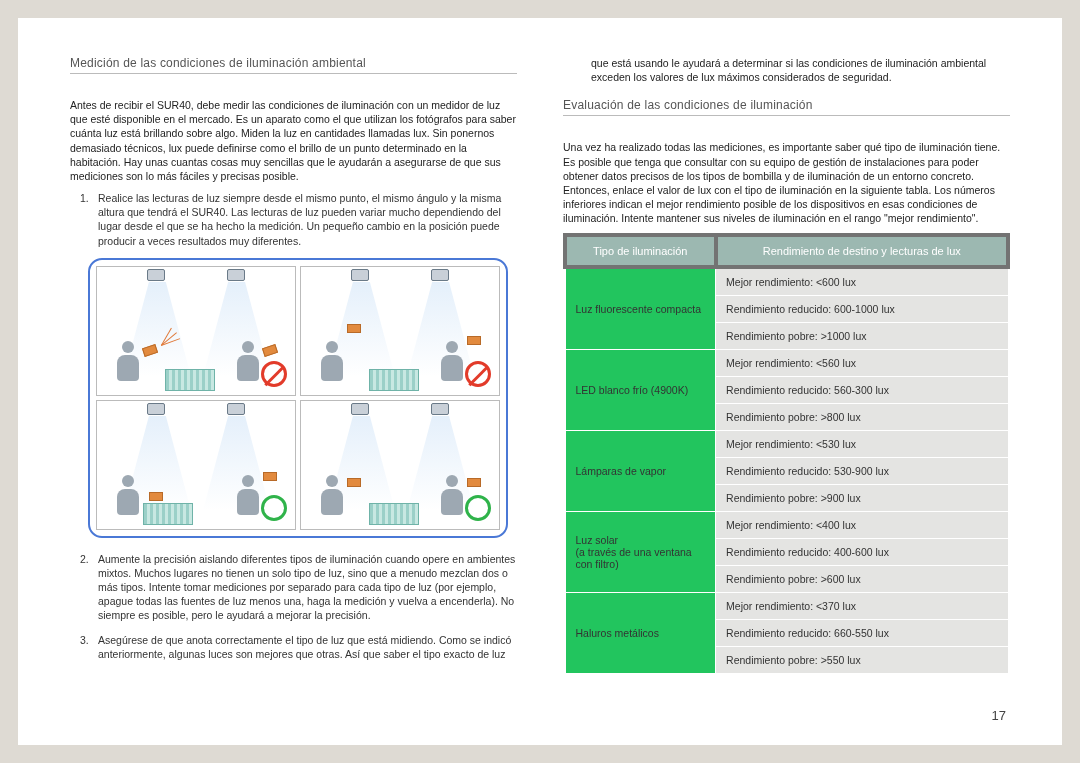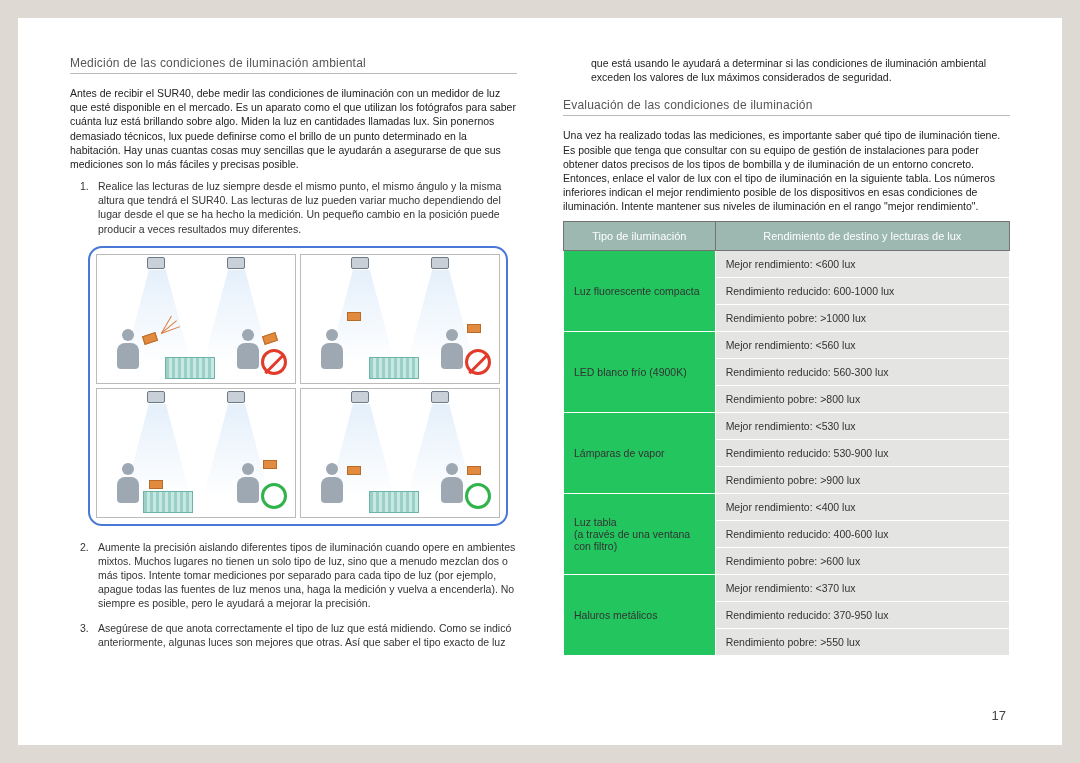--- a/index.html
+++ b/index.html
@@ -29,21 +29,21 @@
     display: flex;
     gap: 46px;
   }
   .col { flex: 1; }
   h2 {
     font-size: 12px;
     font-weight: normal;
     color: #555;
     border-bottom: 1px solid #bbb;
     padding-bottom: 3px;
-    margin-bottom: 12px;
+    margin-bottom: 24px;
     letter-spacing: 0.2px;
   }
   p { line-height: 1.35; margin-bottom: 8px; color: #222; }
   ol { list-style: none; }
   ol li {
     line-height: 1.35;
     margin-bottom: 10px;
     padding-left: 28px;
     position: relative;
   }
@@ -151,21 +151,21 @@
     border-collapse: collapse;
     font-size: 10.5px;
     margin-top: 6px;
   }
   th {
     background: #9cb8b1;
     color: #fff;
     font-weight: normal;
     padding: 8px 10px;
     text-align: center;
-    border: 1px solid #737373;
+    border: 4px solid #737373;
     font-size: 11px;
   }
   td {
     background: #e4e4e2;
     padding: 7px 10px;
     border: 1px solid #fff;
     color: #333;
   }
   td.type {
     background: #22c55e;
@@ -319,36 +319,36 @@
               <td class="type" rowspan="3" style="white-space: pre-line;">Lámparas de vapor</td>
               <td>Mejor rendimiento: &lt;530 lux</td>
             </tr>
             <tr>
               <td>Rendimiento reducido: 530-900 lux</td>
             </tr>
             <tr>
               <td>Rendimiento pobre: &gt;900 lux</td>
             </tr>
             <tr>
-              <td class="type" rowspan="3" style="white-space: pre-line;">Luz tabla
+              <td class="type" rowspan="3" style="white-space: pre-line;">Luz solar
 (a través de una ventana con filtro)</td>
               <td>Mejor rendimiento: &lt;400 lux</td>
             </tr>
             <tr>
               <td>Rendimiento reducido: 400-600 lux</td>
             </tr>
             <tr>
               <td>Rendimiento pobre: &gt;600 lux</td>
             </tr>
             <tr>
               <td class="type" rowspan="3" style="white-space: pre-line;">Haluros metálicos</td>
               <td>Mejor rendimiento: &lt;370 lux</td>
             </tr>
             <tr>
-              <td>Rendimiento reducido: 370-950 lux</td>
+              <td>Rendimiento reducido: 660-550 lux</td>
             </tr>
             <tr>
               <td>Rendimiento pobre: &gt;550 lux</td>
             </tr>
           </tbody>
       </table>
     </div>
   </div>
 
   <div class="page-num">17</div>

